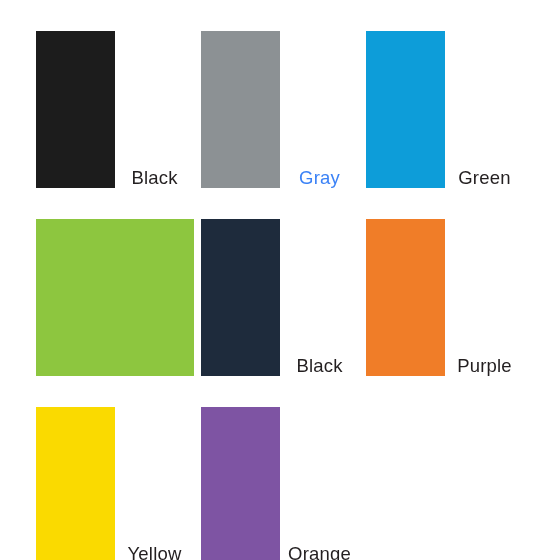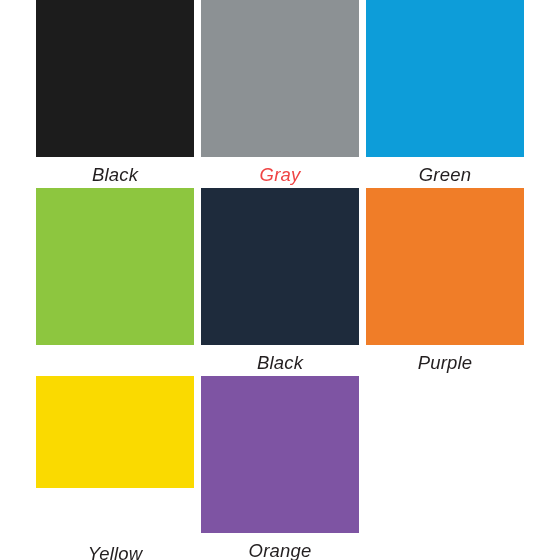--- a/index.html
+++ b/index.html
@@ -31,23 +31,22 @@
     display: grid;
     grid-template-columns: 158px 158px 158px;
     grid-template-rows: 188px 188px 188px;
     column-gap: 7px;
     row-gap: 0px;
   }
 
   .swatch-cell {
     position: relative;
     display: flex;
-    flex-direction: column;
+    flex-direction: row;
     align-items: flex-end;
-    font-style: italic;
   }
 
   .swatch-chip {
     width: 158px;
     height: 157px;
     display: block;
   }
 
   .swatch-label {
     width: 158px;
@@ -67,21 +66,21 @@
 <div id="swatch-board">
   <div class="swatch-grid">
 
     <div class="swatch-cell">
       <span class="swatch-chip" style="background-color: rgb(28, 28, 28);"></span>
       <span class="swatch-label" style="color: rgb(35, 31, 32);">Black</span>
     </div>
 
     <div class="swatch-cell">
       <span class="swatch-chip" style="background-color: rgb(140, 145, 148);"></span>
-      <span class="swatch-label" style="color: #ef4444;">Gray</span>
+      <span class="swatch-label" style="color: #3b82f6;">Gray</span>
     </div>
 
     <div class="swatch-cell">
       <span class="swatch-chip" style="background-color: rgb(13, 157, 217);"></span>
       <span class="swatch-label" style="color: rgb(35, 31, 32);">Green</span>
     </div>
 
     <div class="swatch-cell">
       <span class="swatch-chip" style="background-color: rgb(141, 198, 63);"></span>
     </div>

